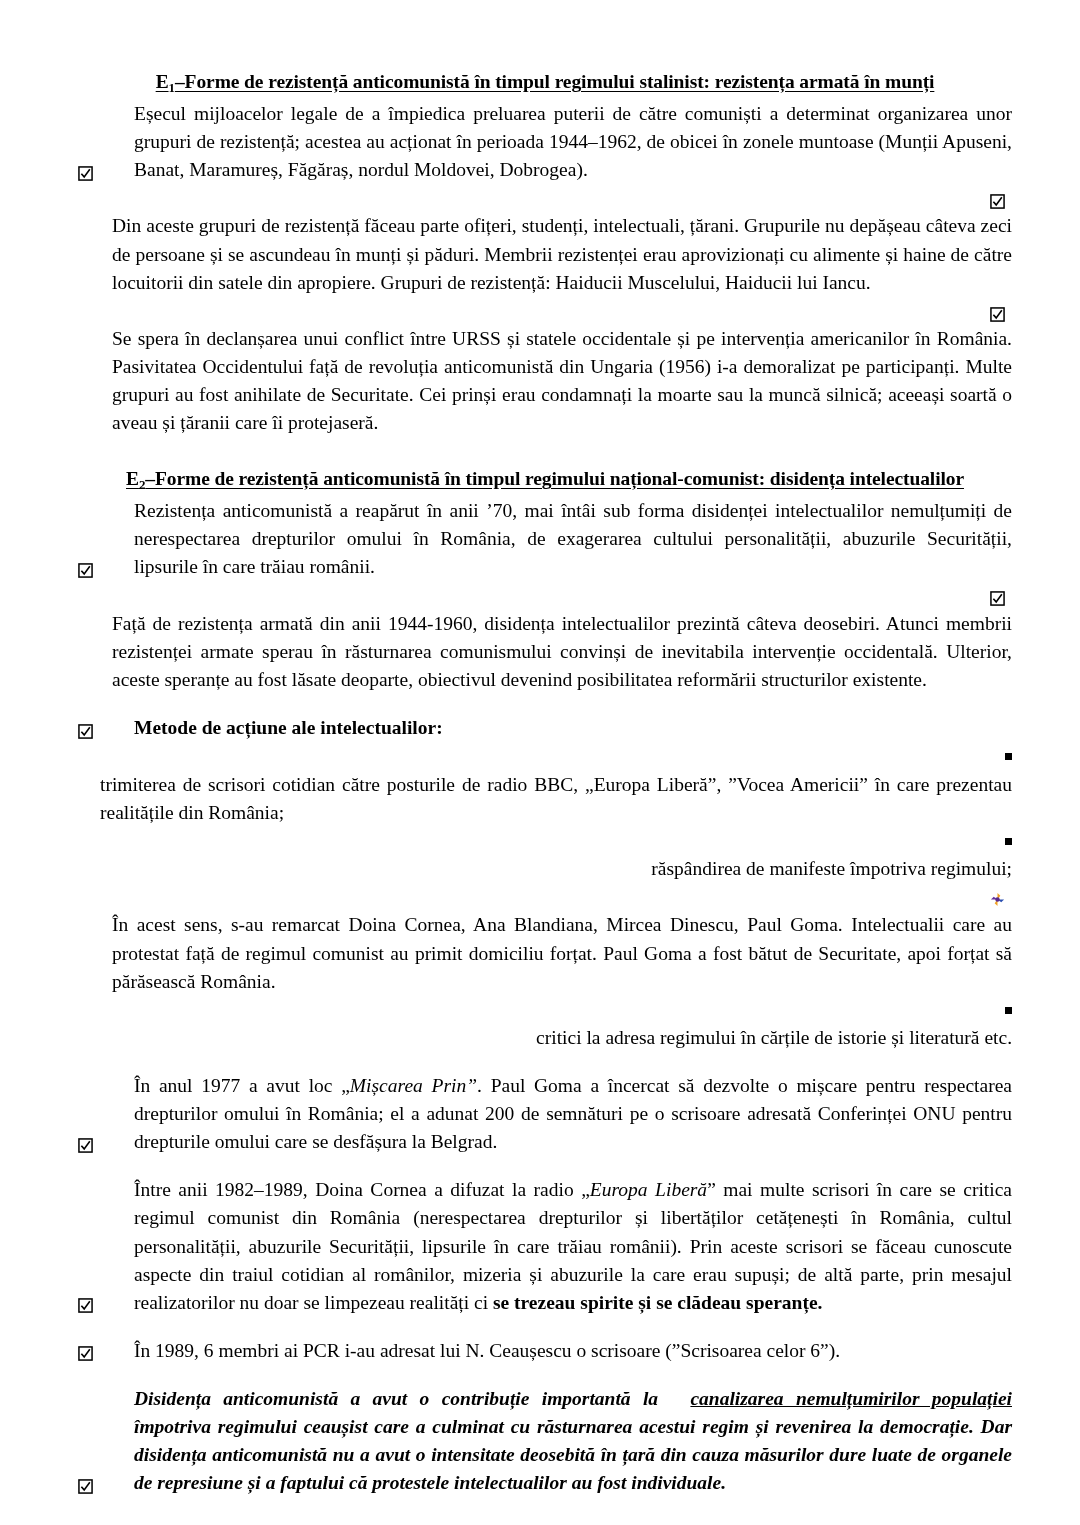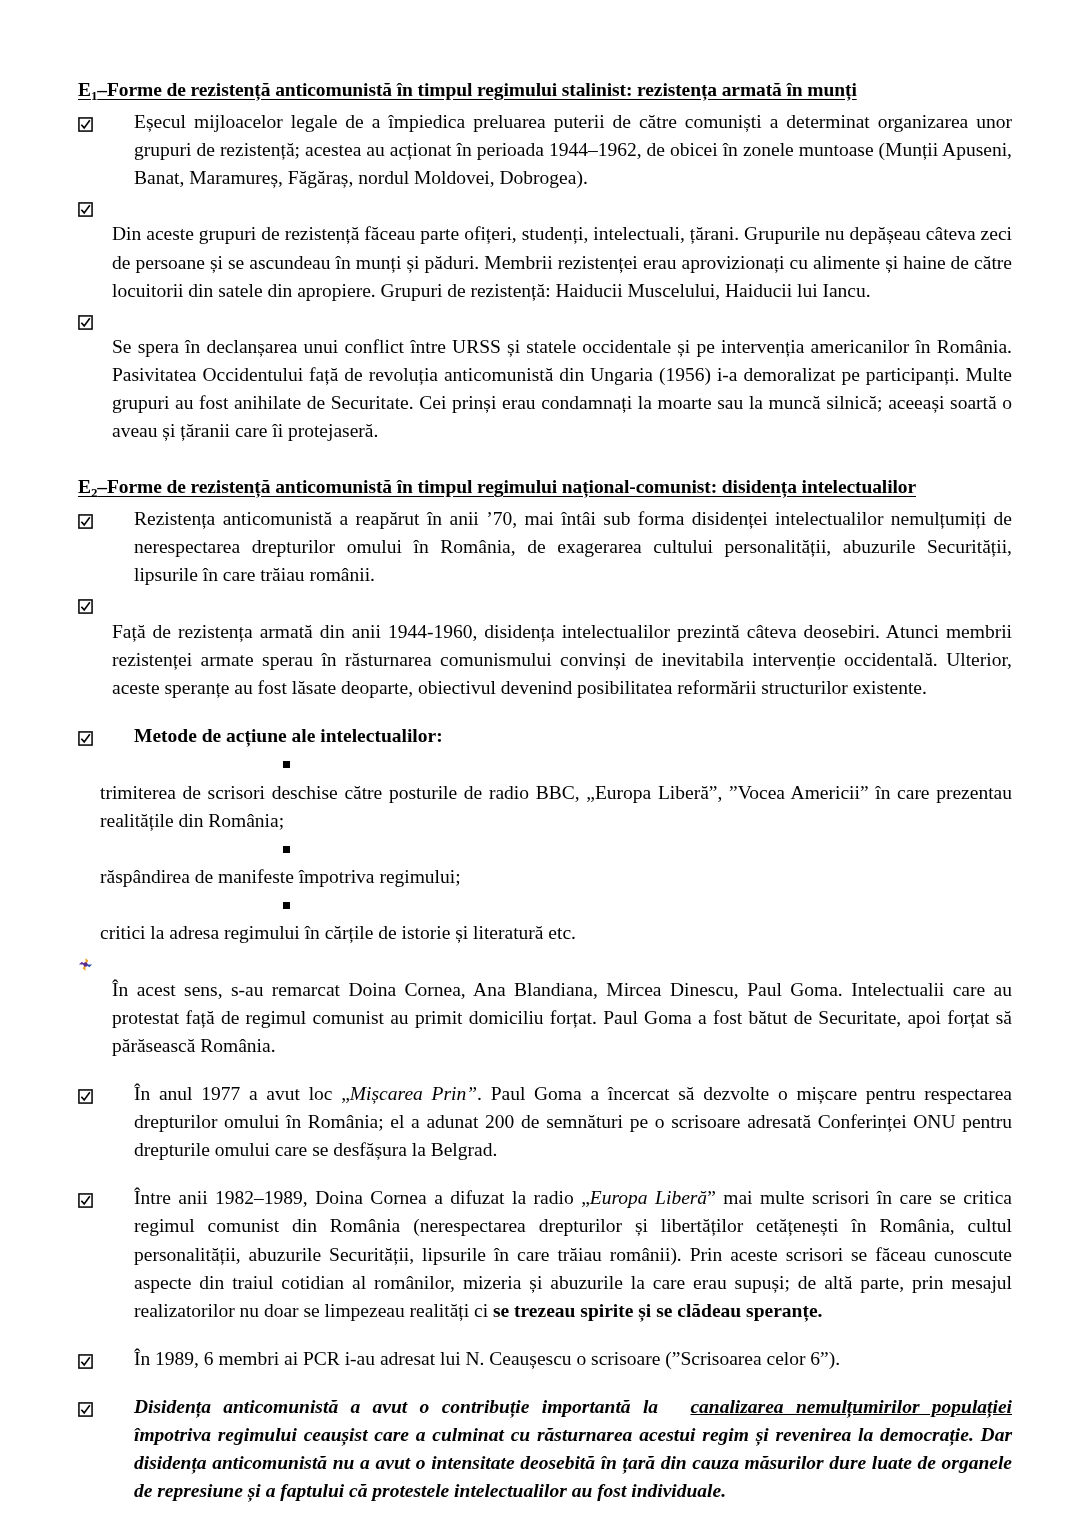--- a/index.html
+++ b/index.html
@@ -21,23 +21,24 @@
     box-sizing: border-box;
     padding: 70px 68px 40px 78px;
   }
 
   
   .sec-heading {
     font-size: 19.5px;
     font-weight: bold;
     text-decoration: underline;
     text-underline-offset: 3px;
-    margin: 8px 0 4px 0;
+    margin: 0 0 4px 0;
     letter-spacing: -0.1px;
     line-height: 1.25;
+    text-align: center;
   }
   .sec-heading .sub {
     font-size: 13px;
     vertical-align: -0.28em;
     font-weight: bold;
   }
   .sec-heading.spaced-top { margin-top: 30px; }
 
   
   .banner {
@@ -48,21 +49,21 @@
     line-height: 1.0;
     padding: 9px 0 10px 14px;
     margin: 34px 0 0 -8px;
     width: 860px;
     box-sizing: border-box;
   }
 
   
   .row {
     display: flex;
-    align-items: flex-start;
+    align-items: flex-end;
     margin-bottom: 0;
   }
   .row + .row { margin-top: 1px; flex-direction: column; }
 
   .bullet {
     flex: 0 0 auto;
     width: 22px;
     text-align: left;
     font-size: 19px;
     line-height: 1.44;
@@ -161,44 +162,44 @@
   <div class="row">
     <span class="bullet"><span class="cb"><svg viewBox="0 0 16 16" width="15" height="15">
             <rect x="1" y="1" width="14" height="14" fill="none" stroke="#000" stroke-width="1.6"></rect>
             <path d="M3.6 8.2 L6.6 11.6 L12.6 3.4" fill="none" stroke="#000" stroke-width="1.7"></path>
           </svg></span></span>
     <div class="body-text lvl1 nojust" style="font-weight:bold;">Metode de acțiune ale intelectualilor:</div>
   </div>
 
   <div class="row">
     <span class="bullet" style="width:212px;text-align:right;padding-right:0;"><span class="sq"></span></span>
-    <div class="body-text" style="padding-left:22px;">trimiterea de scrisori deschise către posturile de radio BBC, „Europa Liberă”, ”Vocea Americii” în care prezentau realitățile din România;</div>
+    <div class="body-text" style="padding-left:22px;">trimiterea de scrisori cotidian către posturile de radio BBC, „Europa Liberă”, ”Vocea Americii” în care prezentau realitățile din România;</div>
   </div>
 
   <div class="row">
     <span class="bullet" style="width:212px;text-align:right;padding-right:0;"><span class="sq"></span></span>
     <div class="body-text nojust" style="padding-left:22px;">răspândirea de manifeste  împotriva regimului;</div>
-  </div>
-
-  <div class="row">
-    <span class="bullet" style="width:212px;text-align:right;padding-right:0;"><span class="sq"></span></span>
-    <div class="body-text nojust" style="padding-left:22px;">critici la adresa regimului în cărțile de istorie și literatură etc.</div>
   </div>
 
   <div class="row">
     <span class="bullet"><span class="pinwheel"><svg viewBox="0 0 16 16" width="15" height="15">
             <path d="M8 8 L8 1 L11 4 Z" fill="#f0a020"></path>
             <path d="M8 8 L15 8 L12 11 Z" fill="#2a4fb0"></path>
             <path d="M8 8 L8 15 L5 12 Z" fill="#f0a020"></path>
             <path d="M8 8 L1 8 L4 5 Z" fill="#6030a0"></path>
             <circle cx="8" cy="8" r="2.4" fill="#5a2a8c"></circle>
           </svg></span></span>
     <div class="body-text lvl1">În acest sens, s-au remarcat Doina Cornea, Ana Blandiana, Mircea Dinescu, Paul Goma.  Intelectualii care au protestat față de regimul comunist au primit domiciliu forțat. Paul Goma a fost bătut de Securitate, apoi forțat să părăsească România.</div>
   </div>
 
+  <div class="row">
+    <span class="bullet" style="width:212px;text-align:right;padding-right:0;"><span class="sq"></span></span>
+    <div class="body-text nojust" style="padding-left:22px;">critici la adresa regimului în cărțile de istorie și literatură etc.</div>
+  </div>
+
   <div class="gap-m"></div>
 
   <div class="row">
     <span class="bullet"><span class="cb"><svg viewBox="0 0 16 16" width="15" height="15">
             <rect x="1" y="1" width="14" height="14" fill="none" stroke="#000" stroke-width="1.6"></rect>
             <path d="M3.6 8.2 L6.6 11.6 L12.6 3.4" fill="none" stroke="#000" stroke-width="1.7"></path>
           </svg></span></span>
     <div class="body-text lvl1"><span>În anul 1977 a avut loc „</span><i>Mișcarea Prin”</i><span>.  Paul Goma a încercat să dezvolte o mișcare pentru respectarea drepturilor omului în România; el a adunat 200 de semnături pe o scrisoare adresată Conferinței ONU pentru drepturile omului care se desfășura la Belgrad.</span></div>
   </div>
 

